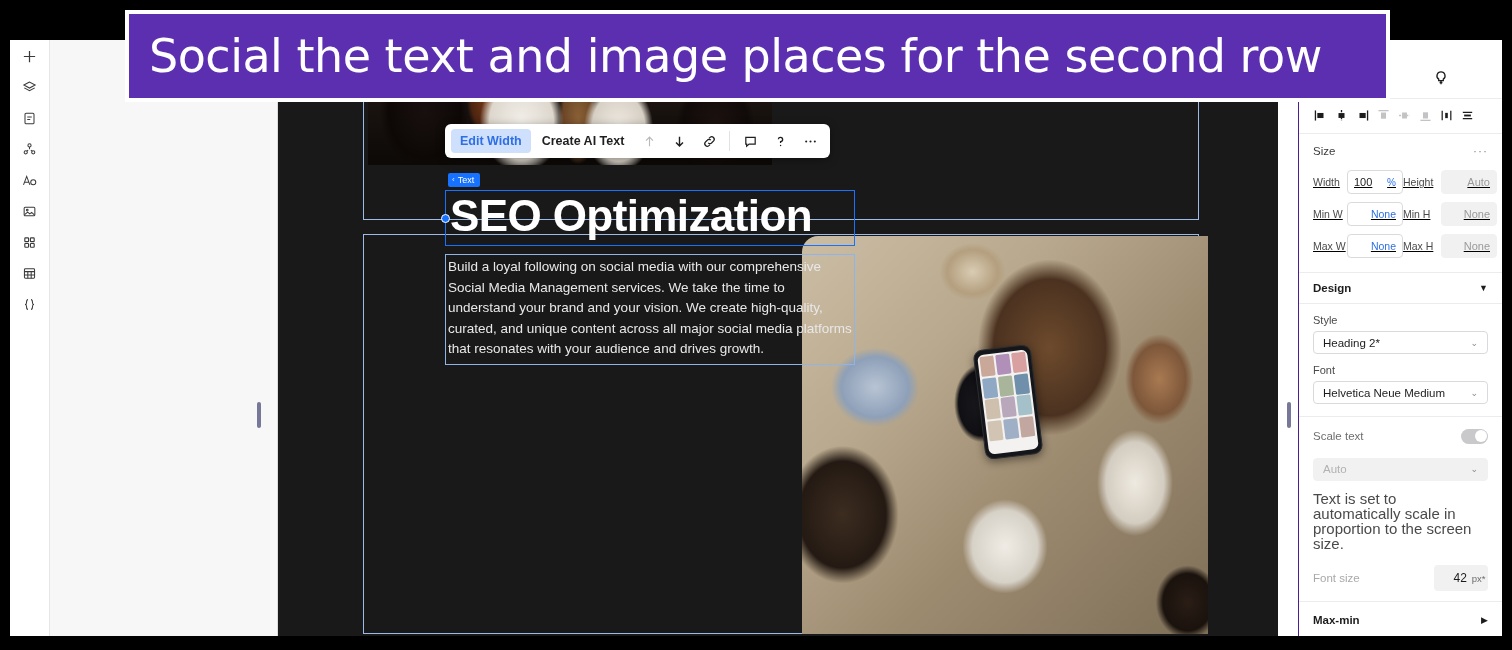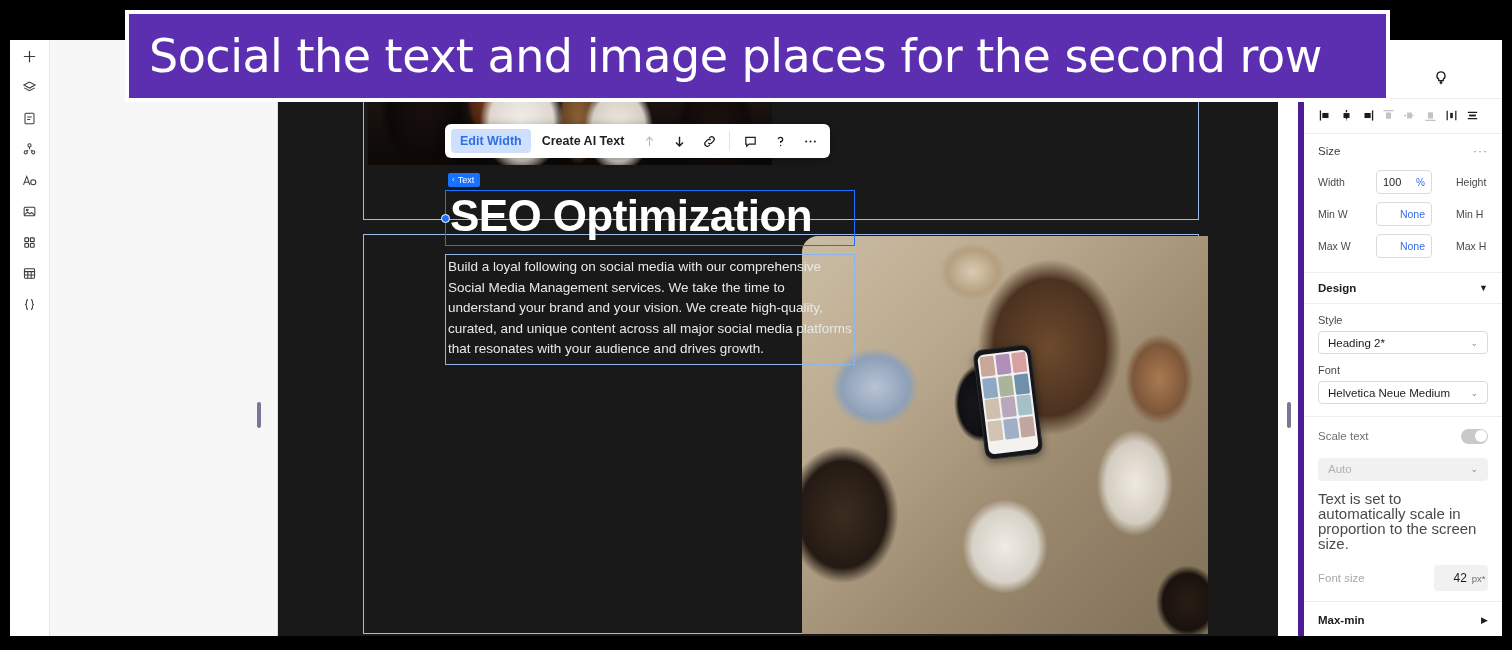--- a/index.html
+++ b/index.html
@@ -141,42 +141,42 @@
   .ctx-ico {
     width:28px; height:24px; display:flex; align-items:center; justify-content:center;
     cursor:pointer; border-radius:4px; color:#1f1f1f;
   }
   .ctx-ico.dim { color:#b9b9b9; }
   .ctx-sep { width:1px; height:20px; background:#e2e2e2; margin:0 4px; }
 
   
   .inspector {
     position:absolute; left:1288px; top:0; width:204px; height:596px;
-    background:#fff; border-left:6px solid #4c1d95; display:flex; flex-direction:column;
+    background:#fff; border-left:1px solid #4c1d95; display:flex; flex-direction:column;
   }
   .ins-head { padding:8px 14px 2px 14px; }
   .ins-title { font-size:11.5px; font-weight:700; color:#1c1c1c; }
   .ins-icons { display:flex; align-items:center; padding:4px 14px 8px 14px; }
   .ins-icons .spacer { flex:1; }
   .ins-ico { width:26px; height:24px; display:flex; align-items:center; justify-content:center; cursor:pointer; color:#1c1c1c; }
   .align-row {
     display:flex; align-items:center; gap:2px; padding:6px 10px 8px 12px;
     border-top:1px solid #ececee; border-bottom:1px solid #ececee;
   }
   .align-ico { width:19px; height:20px; display:flex; align-items:center; justify-content:center; cursor:pointer; color:#1c1c1c; }
   .align-ico.dim { color:#c3c3c5; }
 
   .sec { padding:10px 14px 4px 14px; }
   .sec-hd { display:flex; align-items:center; justify-content:space-between; }
   .sec-title { font-size:11.5px; color:#3b3b3b; }
   .sec-title.bold { font-weight:700; color:#1c1c1c; }
   .dots { color:#8a8a8a; font-size:12px; letter-spacing:1px; cursor:pointer; }
   .caret { color:#1c1c1c; font-size:9px; cursor:pointer; }
 
-  .fld-grid { display:grid; grid-template-columns:34px 56px 38px 56px; gap:8px 24px; align-items:center; padding:8px 14px 4px 14px; }
+  .fld-grid { display:grid; grid-template-columns:34px 56px 38px 56px; gap:8px 0; align-items:center; padding:8px 14px 4px 14px;text-decoration:underline; }
   .fld-lbl { font-size:10.5px; color:#4a4a4a; }
   .fld {
     height:24px; border:1px solid #dadadc; border-radius:4px; background:#fff;
     display:flex; align-items:center; justify-content:space-between; padding:0 6px;
     font-size:11px; color:#1c1c1c; cursor:text;
   }
   .fld.muted { background:#f1f1f2; border-color:#f1f1f2; justify-content:flex-end; color:#9a9a9c; }
   .fld .unit { color:#2f6fe4; font-size:10px; }
   .fld .valblue { color:#2f6fe4; font-size:10.5px; }
 

